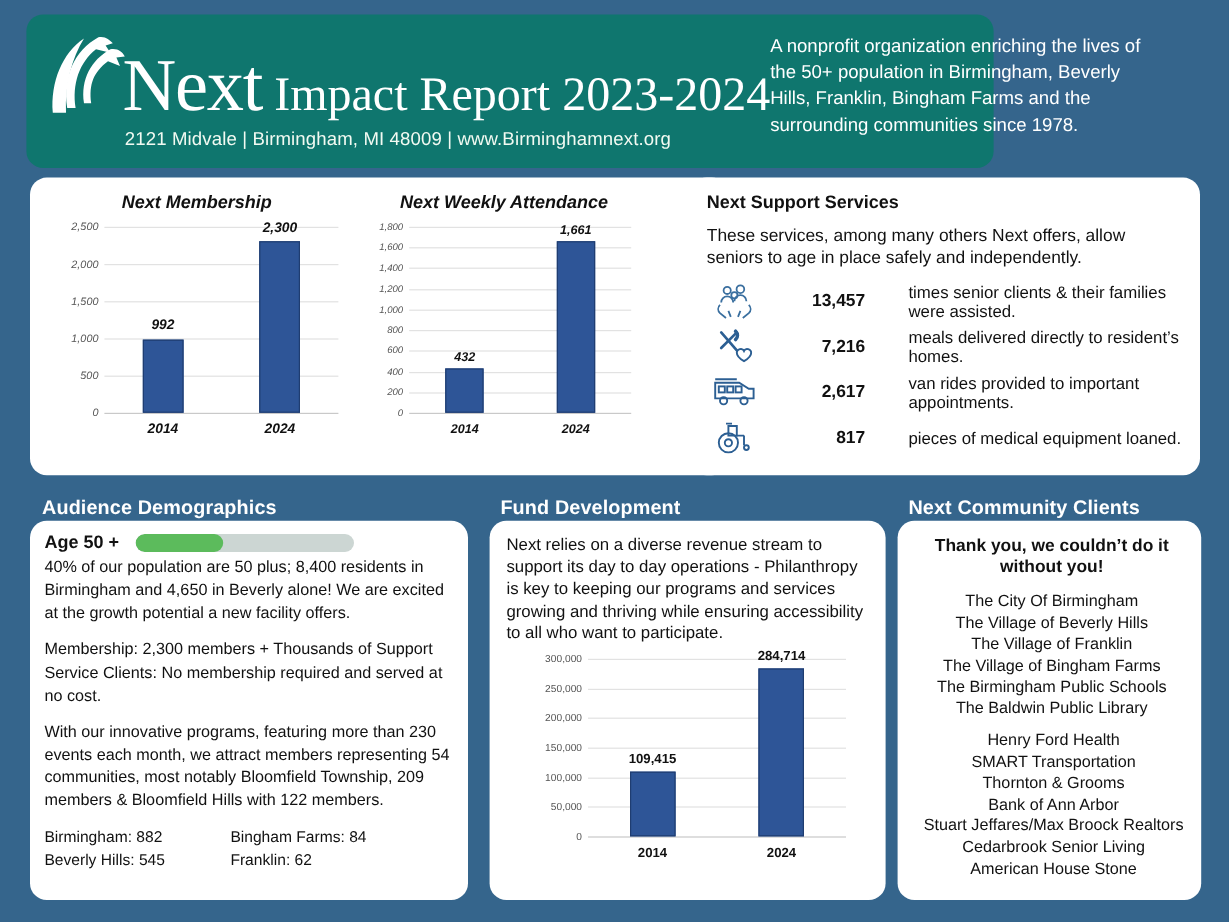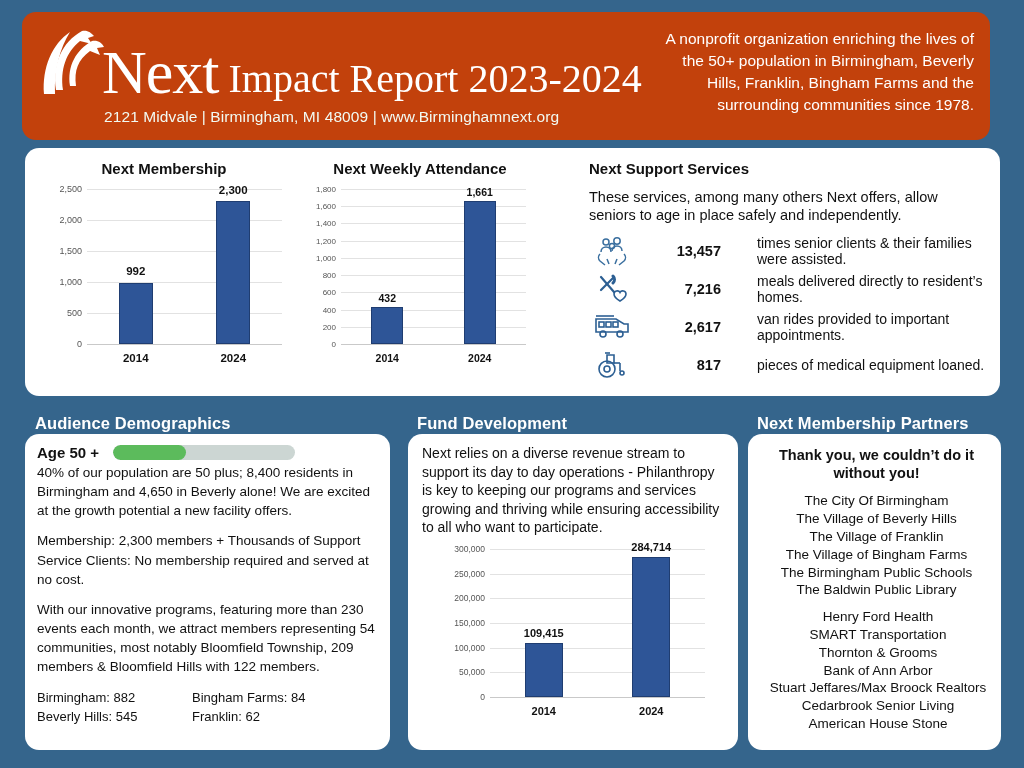--- a/index.html
+++ b/index.html
@@ -7,54 +7,54 @@
   html, body {
     width: 1024px; height: 768px;
     background: #35658c;
     font-family: "Liberation Sans", sans-serif;
     overflow: hidden;
   }
   .page { position: relative; width: 1024px; height: 768px; background: #35658c; }
 
   
   .header {
-    position: absolute; left: 22px; top: 12px; width: 968px; height: 128px;
-    background: #c2410c; border-radius: 14px;
+    position: absolute; left: 22px; top: 12px; width: 806px; height: 128px;
+    background: #0f766e; border-radius: 14px;
     display: flex; align-items: stretch;
   }
   .header-left { position: relative; flex: 1 1 auto; padding: 10px 0 0 14px; }
   .logo-row { display: flex; align-items: flex-end; height: 82px; }
   .logo-mark { width: 72px; height: 76px; flex: 0 0 72px; margin-right: -6px; }
   .logo-word {
     font-family: "Liberation Serif", serif;
     font-size: 62px; color: #ffffff; line-height: 0.95; letter-spacing: -1px;
     margin-bottom: 2px;
   }
   .report-title {
     font-family: "Liberation Serif", serif;
     font-size: 40px; color: #ffffff; line-height: 1;
     margin: 0 0 5px 10px; white-space: nowrap;
   }
   .addr {
     font-size: 15.5px; color: #f2faf2; margin: 4px 0 0 68px; letter-spacing: .1px;
   }
   .header-right {
     flex: 0 0 330px; padding: 16px 16px 0 0;
-    text-align: right; color: #ffffff; font-size: 15.5px; line-height: 1.42;
+    color: #ffffff; font-size: 15.5px; line-height: 1.42;
   }
 
   
   .card { background: #ffffff; border-radius: 14px; position: absolute; }
   .section-title {
     position: absolute; color: #ffffff; font-size: 16.5px; font-weight: bold;
     letter-spacing: .1px;
   }
 
   
-  #charts-card { left: 25px; top: 148px; width: 582px; height: 248px; }
+  #charts-card { left: 25px; top: 148px; width: 582px; height: 248px; font-style: italic; }
   .chart-wrap { position: absolute; top: 12px; }
   .chart-title { text-align: center; font-size: 15px; font-weight: bold; color: #111; }
   .plot { position: relative; margin-top: 12px; }
   .ytick {
     position: absolute; right: 100%; margin-right: 5px;
     font-size: 8.5px; color: #555; transform: translateY(-50%); white-space: nowrap;
   }
   .gridline { position: absolute; left: 0; right: 0; height: 1px; background: #e2e2e2; }
   .axisline { position: absolute; left: 0; right: 0; height: 1px; background: #c9c9c9; }
   .bar {
@@ -247,21 +247,21 @@
             <path d="M9 3h5"></path>
         </svg>
       </div>
       <div class="svc-num">817</div>
       <div class="svc-text">pieces of medical equipment loaned.</div>
     </div>
   </div>
 
   <div class="section-title" id="demo-title">Audience Demographics</div>
   <div class="section-title" id="fund-title">Fund Development</div>
-  <div class="section-title" id="partners-title">Next Membership Partners</div>
+  <div class="section-title" id="partners-title">Next Community Clients</div>
 
   <div class="card" id="demo-card">
     <div class="age-row">
       <div class="age-label">Age  50 +</div>
       <div class="progress-track">
         <div class="progress-fill" id="age-fill" style="width: 40%;"></div>
       </div>
     </div>
     <div class="demo-p">40% of our population are 50 plus; 8,400 residents in Birmingham and 4,650 in Beverly alone!  We are excited at the growth potential a new facility offers.</div>
     <div class="demo-p">Membership:  2,300 members + Thousands of Support Service Clients: No membership required and served at no cost.</div>

